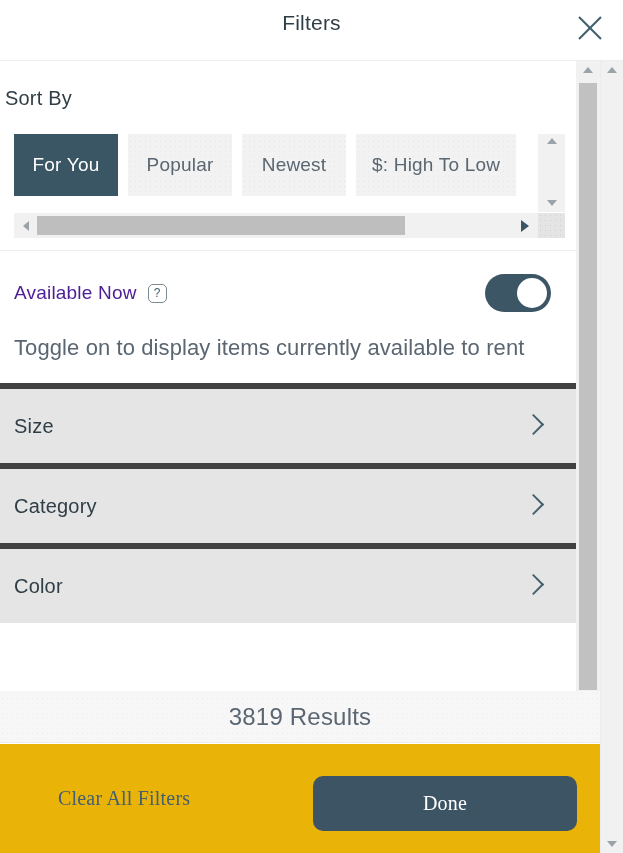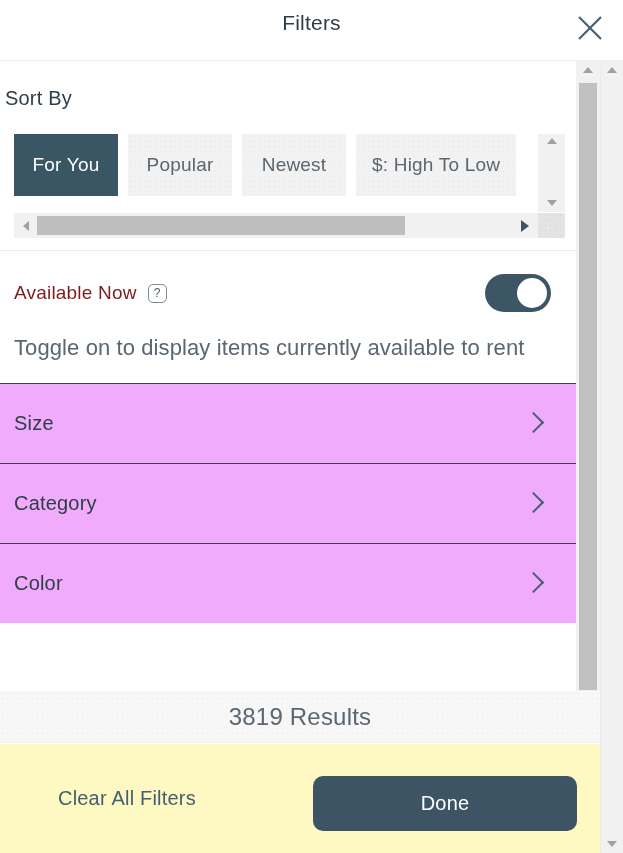--- a/index.html
+++ b/index.html
@@ -274,21 +274,21 @@
   .available-section {
     padding: 22px 14px 22px 14px;
   }
   .available-row {
     display: flex;
     align-items: center;
     height: 40px;
   }
   .available-label {
     font-size: 19px;
-    color: #7f1d1d;
+    color: #4c1d95;
     letter-spacing: .2px;
   }
   .help-icon {
     margin-left: 11px;
     width: 19px;
     height: 19px;
     border: 1px solid #7b8a93;
     border-radius: 5px;
     font-size: 12px;
     line-height: 17px;
@@ -322,26 +322,26 @@
     margin-top: 22px;
     font-size: 22px;
     color: #5a6671;
     letter-spacing: .1px;
   }
 
   
   .filter-row {
     position: relative;
     height: 80px;
-    border-top: 1px solid #404040;
+    border-top: 6px solid #404040;
     display: flex;
     align-items: center;
     padding: 0 14px;
     cursor: pointer;
-    background: #f0abfc;
+    background: #e5e5e5;
   }
   .filter-row-label {
     font-size: 20px;
     color: #2f3e46;
     letter-spacing: .2px;
   }
   .chevron-right {
     margin-left: auto;
     margin-right: 22px;
     width: 14px;
@@ -381,23 +381,24 @@
     letter-spacing: .2px;
   }
 
   
   .modal-footer {
     position: absolute;
     top: 744px;
     left: 0;
     width: 600px;
     height: 109px;
-    background: #fef9c3;
-    display: flex;
-    align-items: center;
+    background: #eab308;
+    display: flex;
+    align-items: center;
+    font-family: Liberation Serif, serif;
   }
   .clear-button {
     margin-left: 58px;
     font-size: 20px;
     color: #44606f;
     background: none;
     border: none;
     cursor: pointer;
     font-family: inherit;
     letter-spacing: .2px;

